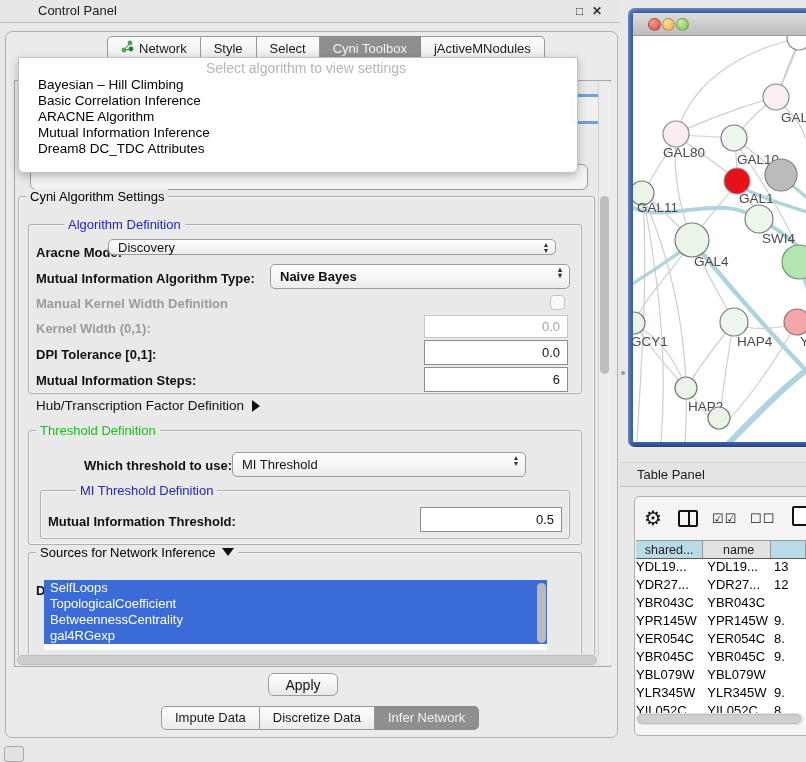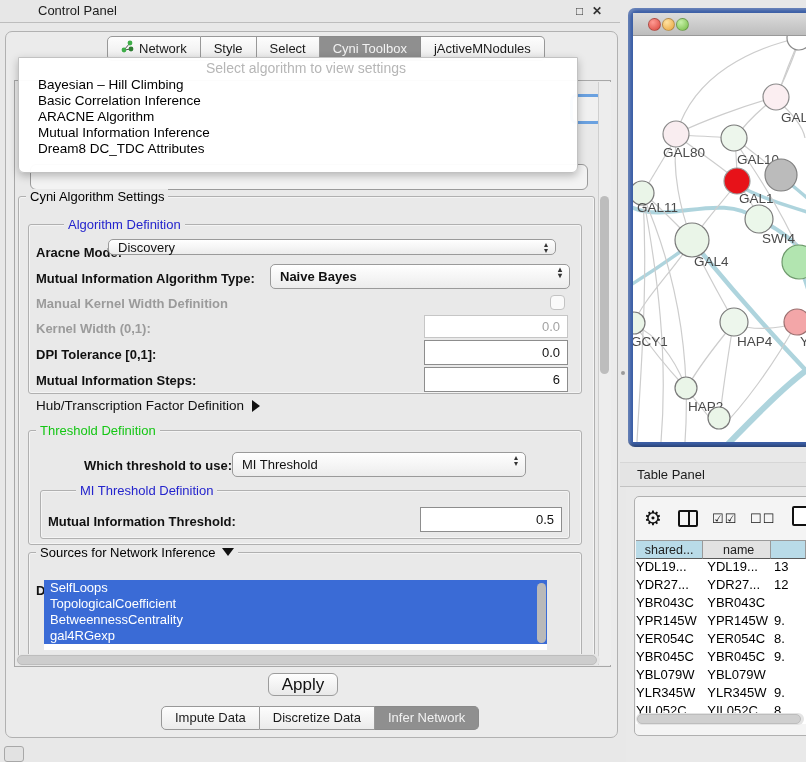--- a/index.html
+++ b/index.html
@@ -55,21 +55,21 @@
 
   .attrlist { left:44px; top:580px; width:503px; height:70px; overflow:hidden; z-index:5; background:#fff; }
   .attr-item { background:#3a6bd6; color:#fff; font-size:13px; height:16px; line-height:16px; padding-left:6px; }
   .list-vthumb { left:537px; top:583px; width:9px; height:60px; background:#b9b9b9; border-radius:5px; z-index:6; }
 
   .vtrack { left:598px; top:82px; width:13px; height:583px; background:#ededed; border-left:1px solid #cfcfcf; z-index:4; }
   .vthumb { left:600px; top:196px; width:9px; height:178px; background:#bdbdbd; border-radius:5px; z-index:5; }
   .htrack { left:16px; top:654px; width:584px; height:12px; background:#e6e6e6; border-radius:6px; z-index:5; }
   .hthumb { left:17px; top:655px; width:580px; height:10px; background:#cdcdcd; border-radius:5px; border:1px solid #bdbdbd; z-index:6; }
 
-  .btn { position:absolute; background:linear-gradient(#fefefe,#e9e9e9); border:1px solid #9c9c9c; border-radius:6px; font-size:17px; color:#111; display:flex; align-items:center; justify-content:center; z-index:5; }
+  .btn { position:absolute; background:linear-gradient(#fefefe,#e9e9e9); border:1px solid #9c9c9c; border-radius:6px; font-size:14px; color:#111; display:flex; align-items:center; justify-content:center; z-index:5; }
 
   
   .netframe { left:628px; top:8px; width:184px; height:439px; background:#3c5fa6; border-radius:7px 0 0 7px; box-shadow:inset 2px 2px 3px rgba(255,255,255,0.25), inset -1px -2px 3px rgba(0,0,0,0.3); z-index:2; }
   .net-titlebar { left:633px; top:13px; width:173px; height:23px; background:linear-gradient(#dcdcdc,#bdbdbd); border-bottom:1px solid #999; z-index:3; }
   .tl { position:absolute; top:5px; width:13px; height:13px; border-radius:50%; border:1px solid rgba(0,0,0,0.25); }
   .tl.red { background:radial-gradient(circle at 35% 30%, #ff9b93, #da453c); left:15px; }
   .tl.yellow { background:radial-gradient(circle at 35% 30%, #ffe2a0, #e9a33c); left:29px; }
   .tl.green { background:radial-gradient(circle at 35% 30%, #c7f0a8, #74bc44); left:43px; }
   .netcanvas { left:633px; top:36px; width:173px; height:406px; background:#fff; z-index:3; }
 

